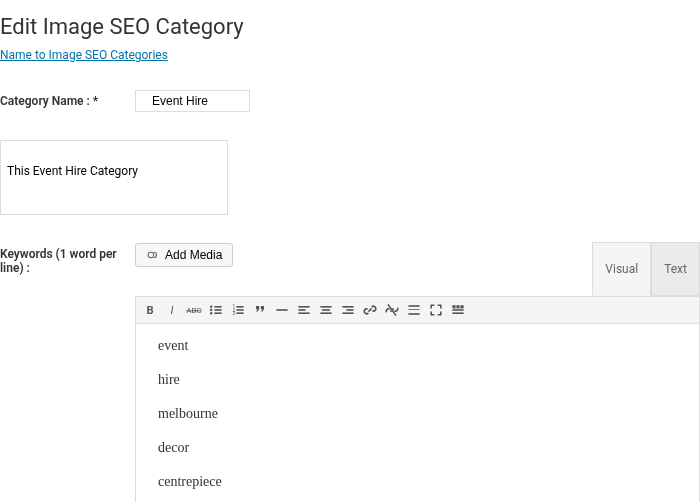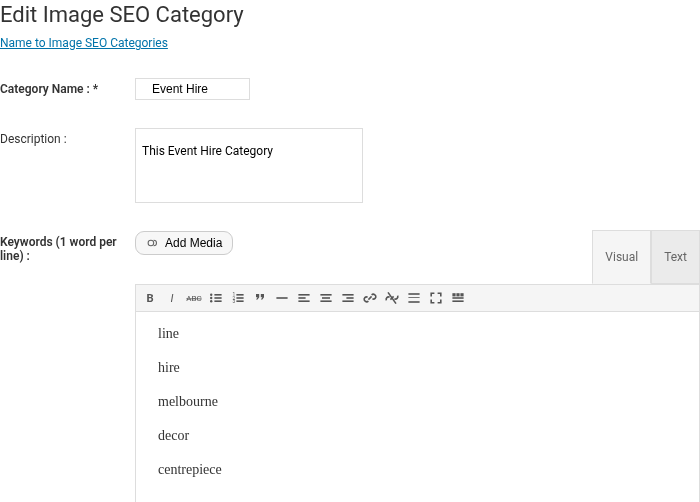--- a/index.html
+++ b/index.html
@@ -1,25 +1,25 @@
 <!DOCTYPE html>
 <html><head>
 <meta charset="utf-8">
 <style>
 *{box-sizing:border-box;margin:0;padding:0}
 body{font-family:-apple-system,BlinkMacSystemFont,"Segoe UI",Roboto,sans-serif;font-size:13px;color:#333;width:700px;background:#fff}
-h1{font-size:22px;font-weight:400;color:#333;padding:2px 0 8px 0}
+h1{font-size:22px;font-weight:400;color:#333;padding:14px 0 8px 0}
 .back-link{color:#0073aa;text-decoration:underline;font-size:12px;cursor:pointer}
 .form-row{display:flex;align-items:flex-start;margin-top:28px}
 .form-label{width:135px;font-size:12px;color:#333;padding-top:4px}
 .form-label.bold{font-weight:600}
 input[type=text]{width:115px;height:22px;padding:2px 16px;font-size:12px;border:1px solid #ddd;background:#fff}
-textarea{width:228px;height:75px;padding:15px 6px;font-size:12px;border:1px solid #ddd;background:#fff;resize:none;font-family:inherit}
+textarea{width:228px;height:75px;padding:23px 6px;font-size:12px;border:1px solid #ddd;background:#fff;resize:none;font-family:inherit}
 .editor-wrap{flex:1}
-.media-btn{display:inline-flex;align-items:center;height:24px;padding:0 10px;border:1px solid #ccc;background:#f7f7f7;border-radius:9px;font-size:12px;cursor:pointer;gap:5px}
+.media-btn{display:inline-flex;align-items:center;height:24px;padding:0 10px;border:1px solid #ccc;background:#f7f7f7;border-radius:3px;font-size:12px;cursor:pointer;gap:5px}
 .media-btn svg{width:14px;height:14px}
 .editor-tabs{float:right;display:flex;margin-top:-1px}
 .editor-tab{padding:19px 12px;font-size:12px;background:#ebebeb;border:1px solid #ddd;cursor:pointer;color:#666}
 .editor-tab.active{background:#f5f5f5;border-bottom-color:#f5f5f5}
 .editor-tab:last-child{background:#ebebeb}
 .toolbar{clear:both;background:#f5f5f5;border:1px solid #ddd;padding:3px 4px;display:flex;gap:2px;margin-top:2px}
 .tb-btn{width:20px;height:20px;display:flex;align-items:center;justify-content:center;cursor:pointer;border-radius:2px;color:#555}
 .tb-btn svg{width:16px;height:16px}
 .editor-content{border:1px solid #ddd;border-top:none;height:200px;overflow-y:scroll;background:#fff}
 .editor-inner{padding:14px 22px;font-family:Georgia,serif;font-size:14px;color:#333}
@@ -37,21 +37,20 @@
 
 <h1>Edit Image SEO Category</h1>
 <a class="back-link">Name to Image SEO Categories</a>
 
 <div class="form-row">
   <div class="form-label bold">Category Name : *</div>
   <input type="text" value="Event Hire" style="">
 </div>
 
 <div class="form-row">
-  <div class="form-label">Description :</div>
   <textarea style="">This Event Hire Category</textarea>
 </div>
 
 <div class="form-row">
   <div class="form-label bold">Keywords (1 word per line) :</div>
   <div class="editor-wrap">
     <button class="media-btn">
       <svg viewBox="0 0 20 20" fill="none" stroke="#666" stroke-width="1.5">
           <circle cx="7" cy="10" r="4"></circle>
           <path d="M11 6a4 4 0 110 8"></path>
@@ -156,21 +155,21 @@
             <rect x="3" y="4" width="4" height="4"></rect>
             <rect x="8" y="4" width="4" height="4"></rect>
             <rect x="13" y="4" width="4" height="4"></rect>
             <rect x="3" y="9" width="14" height="2"></rect>
             <rect x="3" y="13" width="14" height="2"></rect>
           </svg>
         </div>
     </div>
     <div class="editor-content">
       <div class="editor-inner" id="kw-inner">
-          <p>line</p>
+          <p>event</p>
           <p>hire</p>
           <p>melbourne</p>
           <p>decor</p>
           <p>centrepiece</p>
         </div>
     </div>
     <div class="editor-status">p</div>
   </div>
 </div>
 

